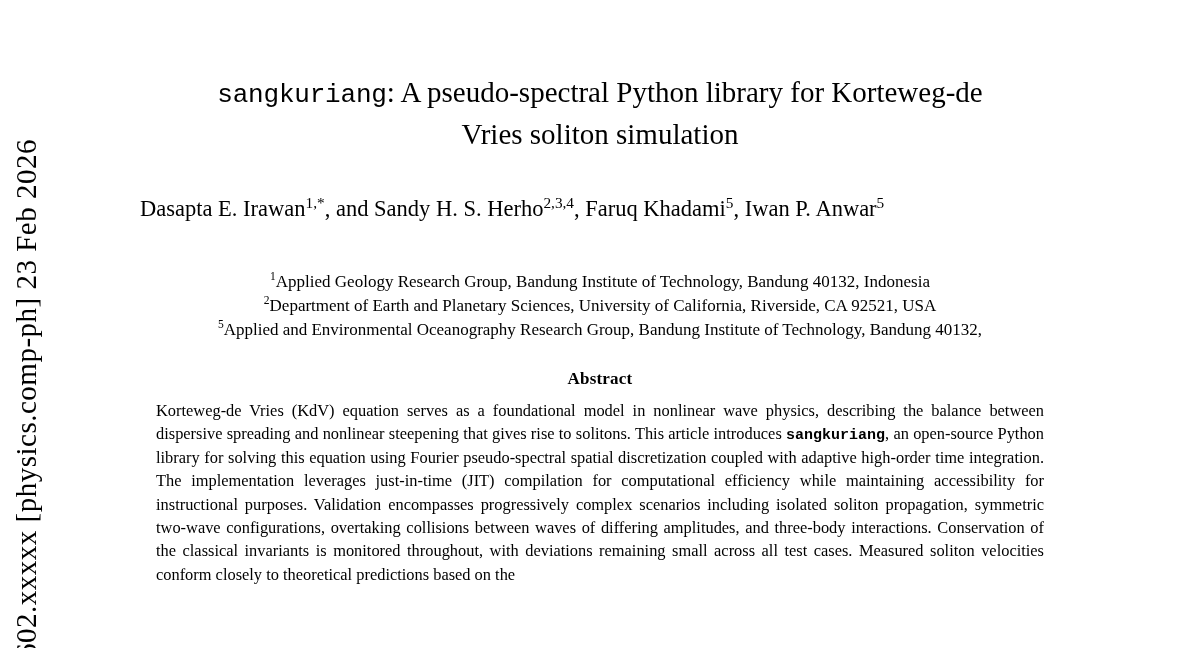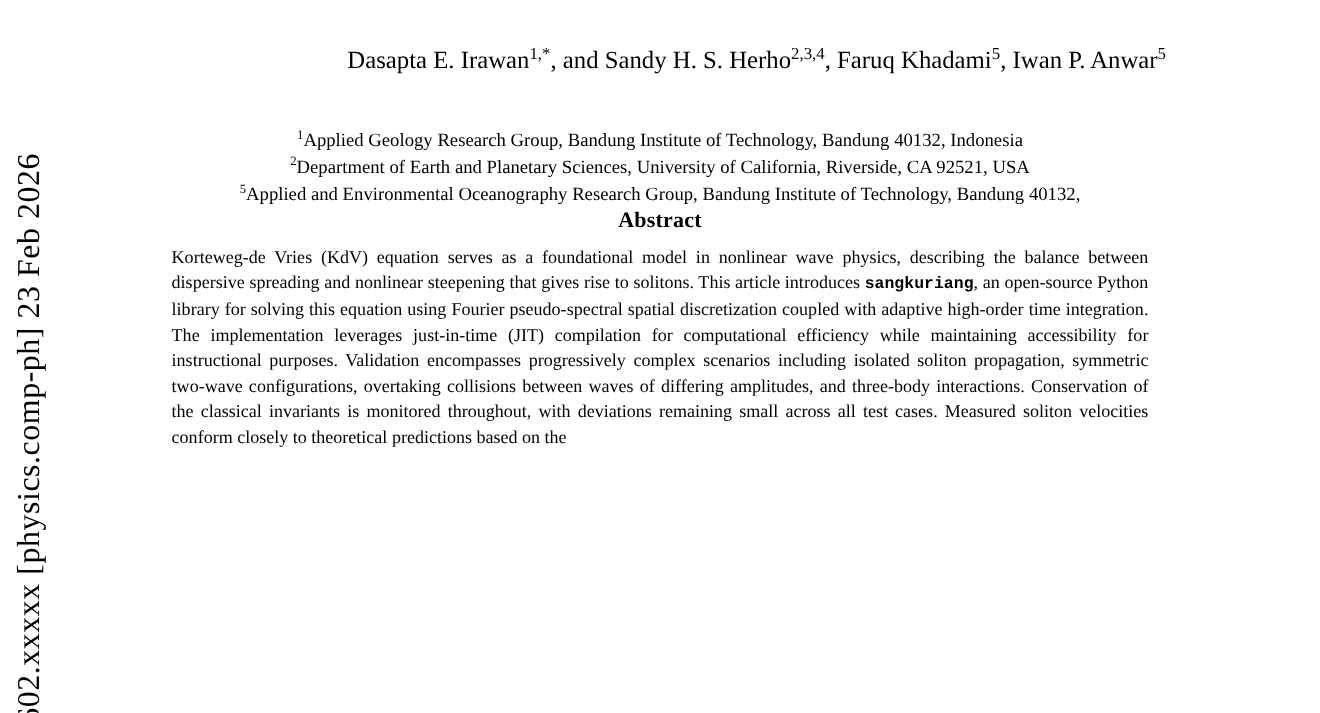--- a/index.html
+++ b/index.html
@@ -50,21 +50,21 @@
     margin-top: 72px;
     font-family: "Liberation Serif", serif;
   }
   .title .mono {
     font-family: "Liberation Mono", monospace;
     font-size: 26px;
     letter-spacing: -0.2px;
   }
 
   .authors {
-    text-align: right;
+    text-align: left;
     font-size: 22.5px;
     margin-top: 40px;
     line-height: 1.3;
   }
   sup {
     font-size: 0.68em;
     vertical-align: super;
     line-height: 0;
   }
 
@@ -78,21 +78,22 @@
 
   .email {
     text-align: center;
     font-size: 15.2px;
     margin-top: 5px;
   }
 
   .abstract-head {
     text-align: center;
     font-weight: bold;
-    font-size: 20px;
+    font-size: 17px;
+    margin-top: 26px;
     letter-spacing: 0.2px;
   }
 
   .abstract-body {
     margin: 10px auto 0 auto;
     width: 888px;
     font-size: 16.4px;
     line-height: 1.42;
     text-align: justify;
     text-justify: inter-word;
@@ -106,20 +107,24 @@
 </style>
 </head>
 <body>
 
 <div class="page">
 
   <div class="arxiv-stamp">arXiv:2602.xxxxx [physics.comp-ph]   23 Feb 2026</div>
 
   <div class="content">
 
+    <div class="title">
+      <span class="mono">sangkuriang</span><span>: A pseudo-spectral Python library for Korteweg-de</span><br>
+      <span>Vries soliton simulation</span>
+    </div>
 
     <div class="authors">
       <span>Dasapta E. Irawan</span><sup>1,*</sup><span>, and Sandy H. S. Herho</span><sup>2,3,4</sup><span>, Faruq Khadami</span><sup>5</sup><span>, Iwan P. Anwar</span><sup>5</sup>
     </div>
 
     <div class="affils">
       <span class="line"><sup>1</sup><span>Applied Geology Research Group, Bandung Institute of Technology, Bandung 40132, Indonesia</span></span>
       <span class="line"><sup>2</sup><span>Department of Earth and Planetary Sciences, University of California, Riverside, CA 92521, USA</span></span>
       <span class="line"><sup>5</sup><span>Applied and Environmental Oceanography Research Group, Bandung Institute of Technology, Bandung 40132,</span></span>
     </div>

